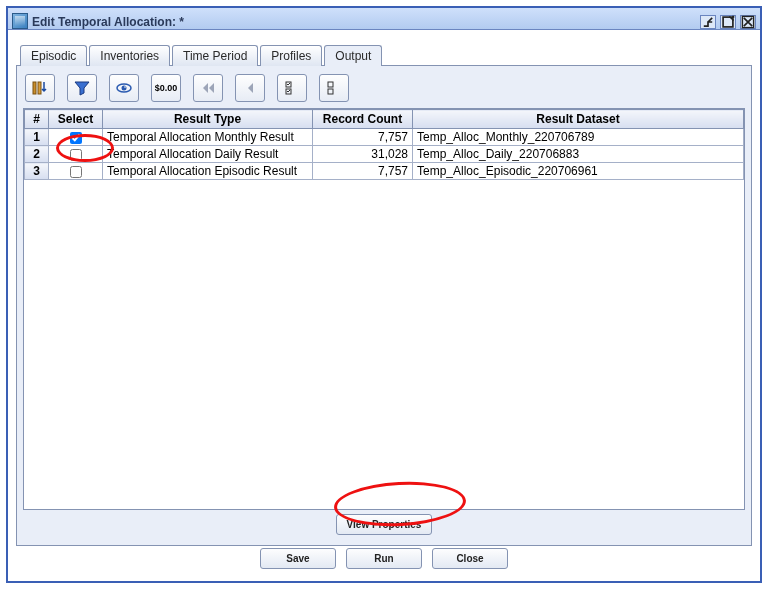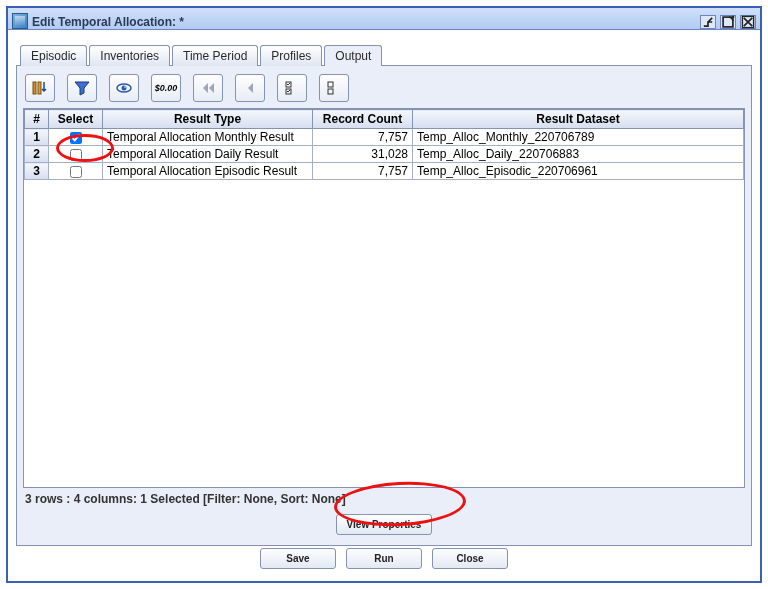--- a/index.html
+++ b/index.html
@@ -94,21 +94,20 @@
     padding: 6px;
     flex: 1;
     display: flex;
     flex-direction: column;
   }
   
   .toolbar {
     display: flex;
     gap: 12px;
     padding: 2px 0 6px 2px;
-    font-style: italic;
   }
   .tool-btn {
     width: 30px;
     height: 28px;
     border: 1px solid #8493b2;
     background: linear-gradient(to bottom, #fefefe, #e7ecf5);
     border-radius: 3px;
     display: flex;
     align-items: center;
     justify-content: center;
@@ -319,21 +318,20 @@
               <td class="rowhead">3</td>
               <td class="sel"><input type="checkbox" style=""></td>
               <td class="txt">Temporal Allocation Episodic Result</td>
               <td class="num">7,757</td>
               <td class="txt">Temp_Alloc_Episodic_220706961</td>
             </tr>
           </tbody>
         </table>
       </div>
 
-      <div class="status-line">3 rows : 4 columns: 1 Selected [Filter: None, Sort: None]</div>
 
       <div class="btn-row">
         <div class="btn">View Properties</div>
       </div>
 
     </div>
 
     <div class="btn-row" style="padding-top:2px">
       <div class="btn" style="min-width:76px">Save</div>
       <div class="btn" style="min-width:76px">Run</div>

